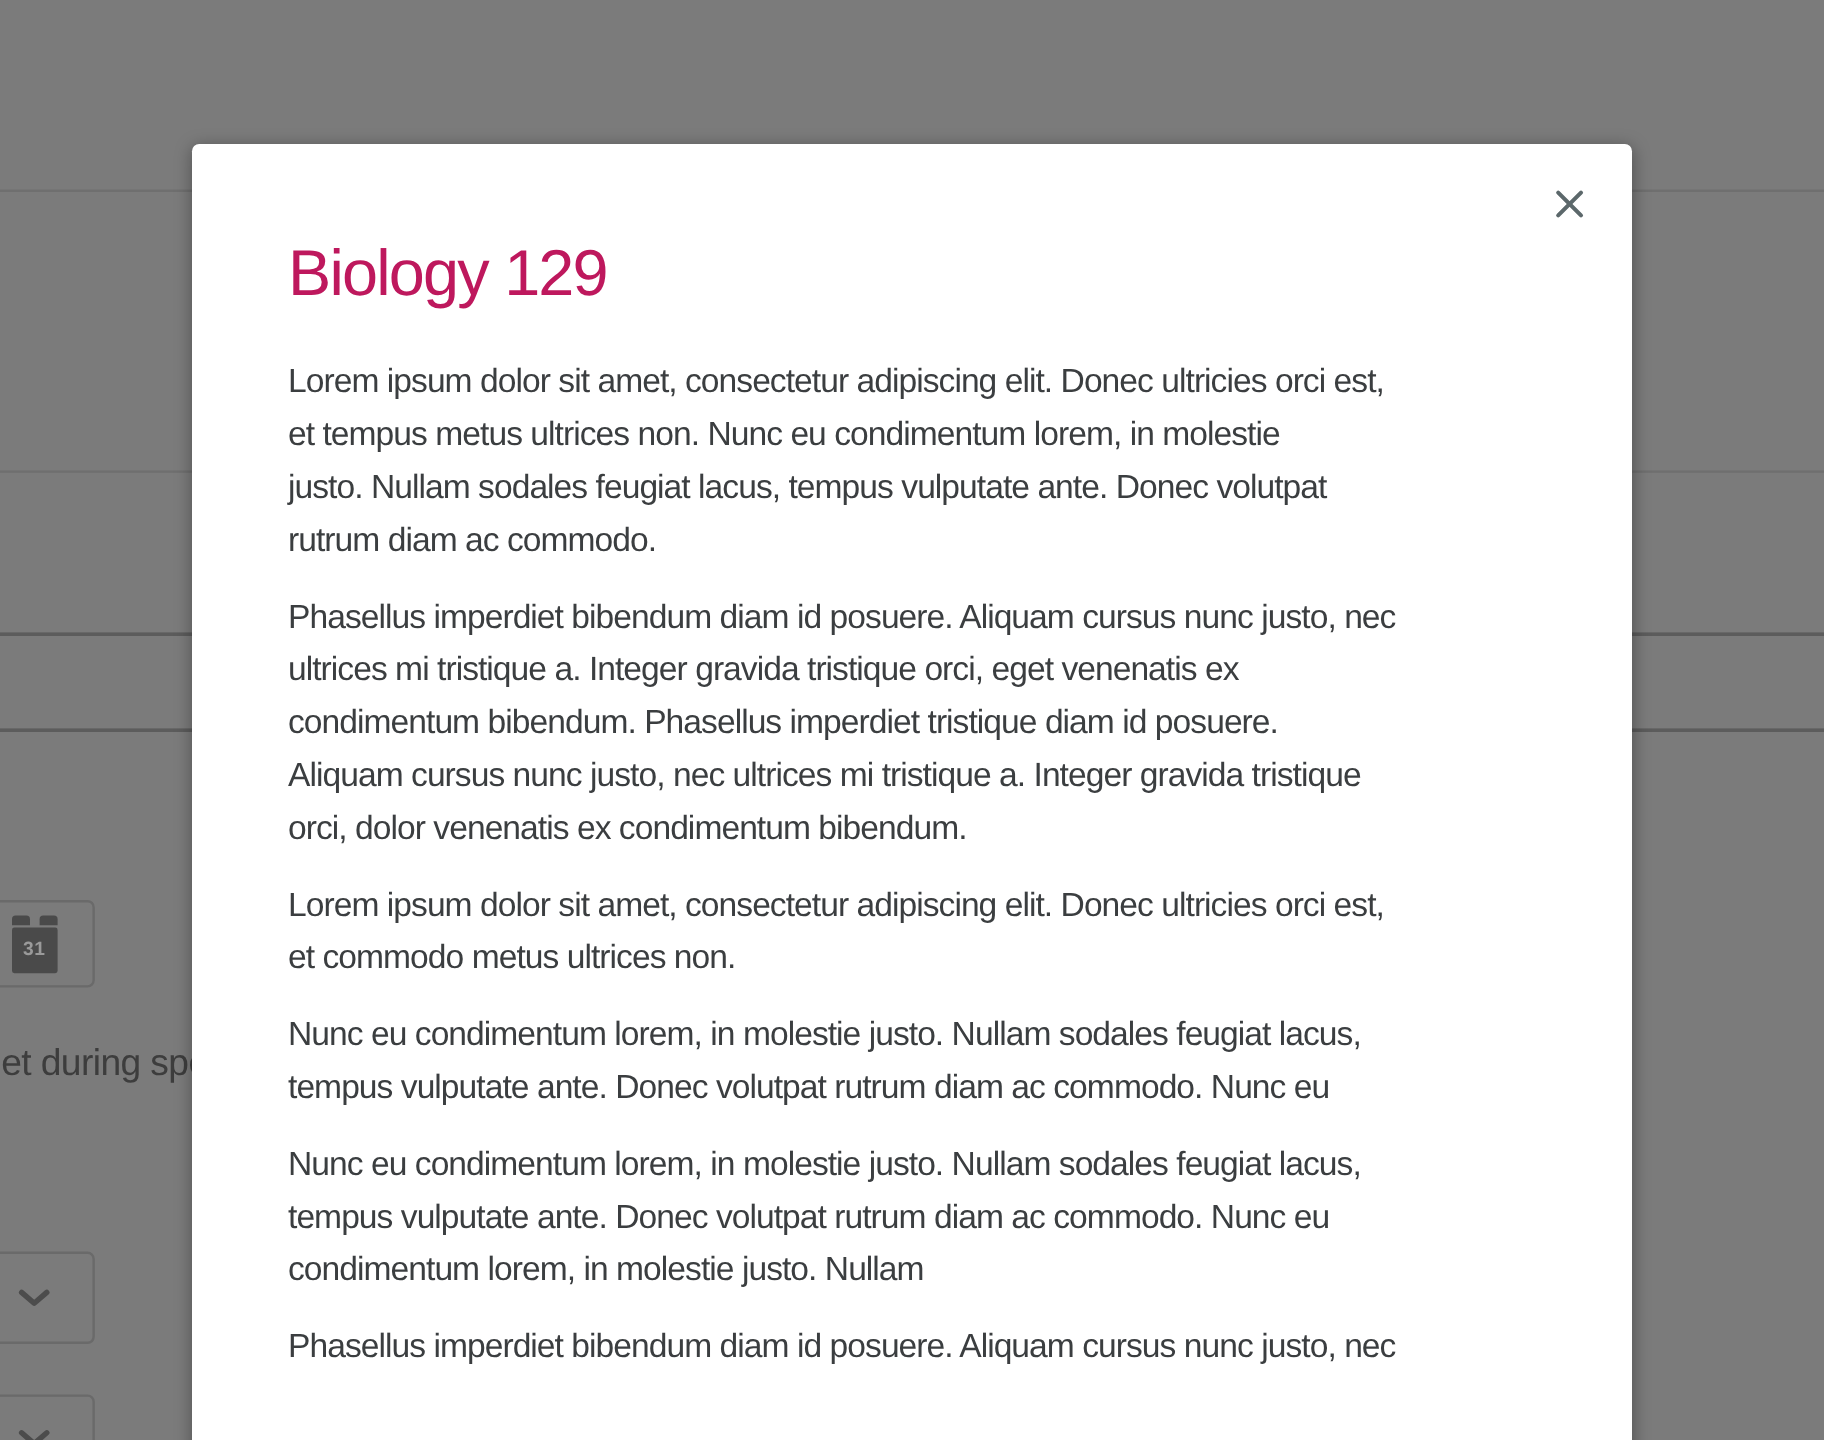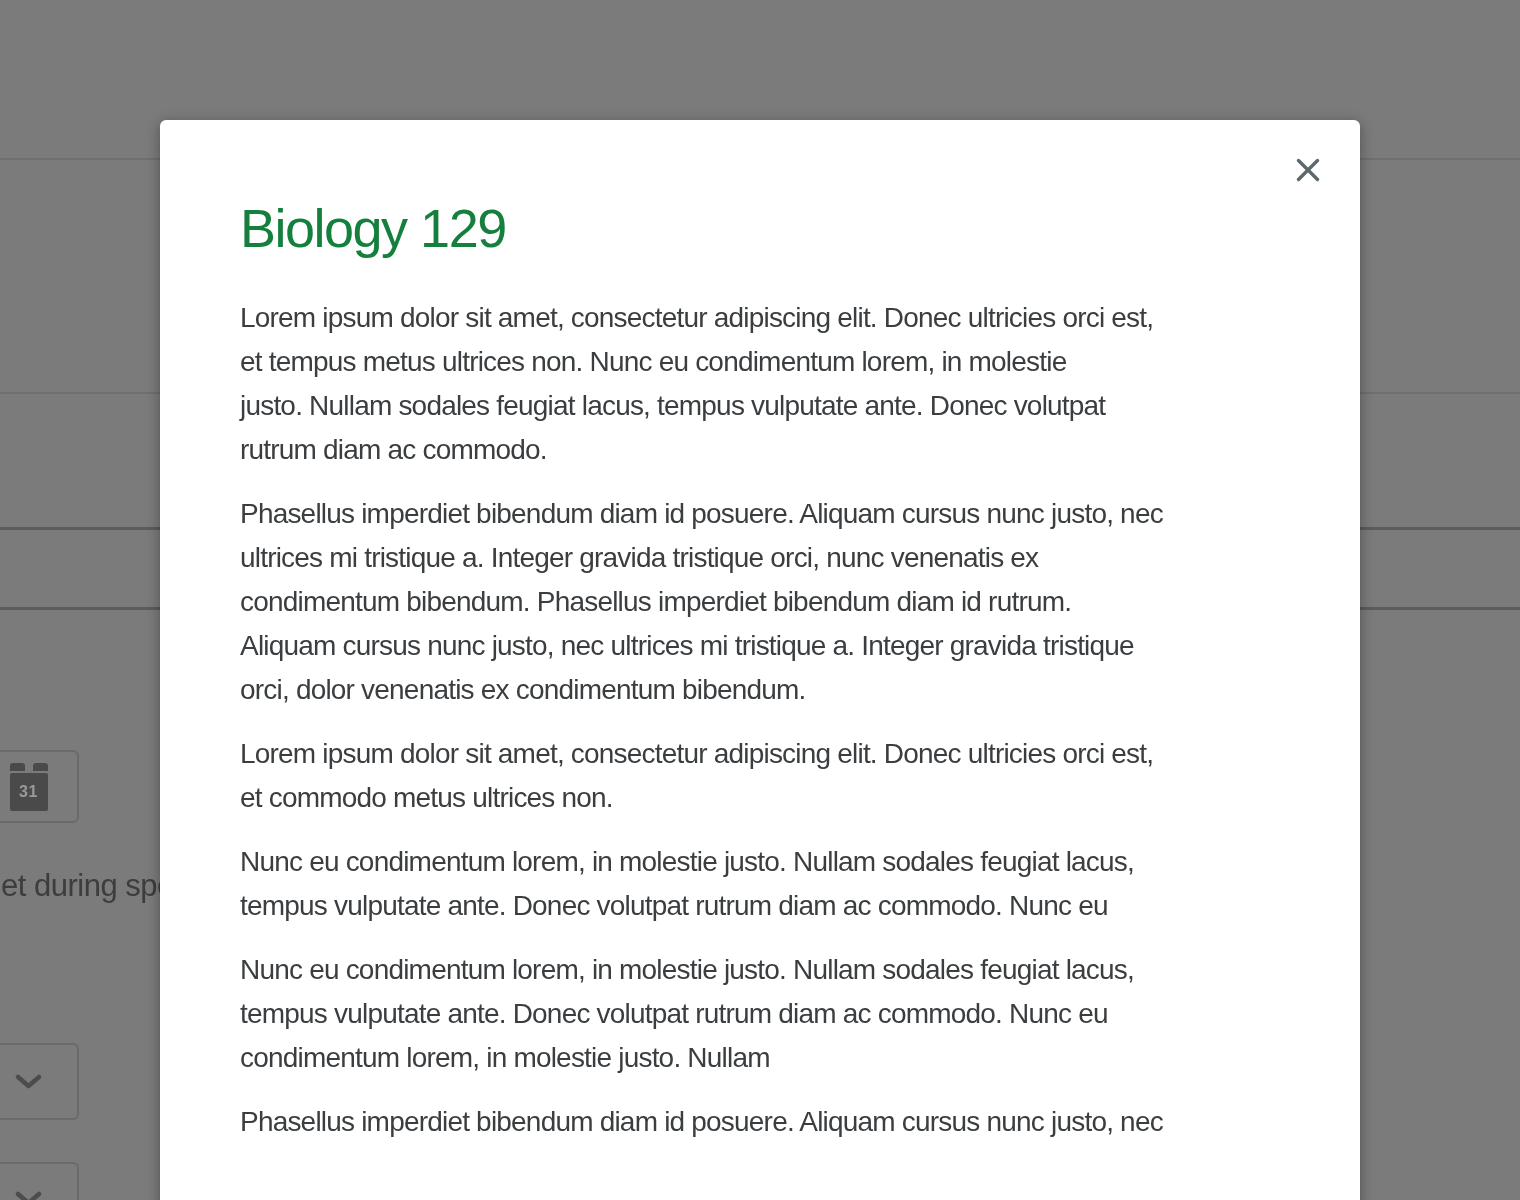--- a/index.html
+++ b/index.html
@@ -38,21 +38,21 @@
     background:#ffffff;border-radius:6px 6px 0 0;
     box-shadow:0 3px 14px rgba(0,0,0,0.35);
   }
   .modal-close{
     position:absolute;top:31px;left:1128px;width:40px;height:40px;
     background:transparent;border:none;padding:0;cursor:pointer;
     display:flex;align-items:center;justify-content:center;
   }
   .modal-title{
     position:absolute;left:80px;top:78px;margin:0;
-    font-size:54px;font-weight:400;color:#15803d;letter-spacing:-1.5px;
+    font-size:54px;font-weight:400;color:#be185d;letter-spacing:-1.5px;
     line-height:60px;white-space:nowrap;
   }
   .modal-body{
     position:absolute;left:80px;top:176px;width:1090px;
     color:#3b3e40;font-size:28px;letter-spacing:-0.8px;
   }
   .para{margin:0 0 20px 0;}
   .para .line{line-height:44px;height:44px;white-space:nowrap;}
 </style>
 </head>
@@ -110,22 +110,22 @@
 
   <div class="modal-body">
       <div class="para">
         <div class="line">Lorem ipsum dolor sit amet, consectetur adipiscing elit. Donec ultricies orci est,</div>
         <div class="line">et tempus metus ultrices non. Nunc eu condimentum lorem, in molestie</div>
         <div class="line">justo. Nullam sodales feugiat lacus, tempus vulputate ante. Donec volutpat</div>
         <div class="line">rutrum diam ac commodo.</div>
       </div>
       <div class="para">
         <div class="line">Phasellus imperdiet bibendum diam id posuere. Aliquam cursus nunc justo, nec</div>
-        <div class="line">ultrices mi tristique a. Integer gravida tristique orci, nunc venenatis ex</div>
-        <div class="line">condimentum bibendum. Phasellus imperdiet bibendum diam id rutrum.</div>
+        <div class="line">ultrices mi tristique a. Integer gravida tristique orci, eget venenatis ex</div>
+        <div class="line">condimentum bibendum. Phasellus imperdiet tristique diam id posuere.</div>
         <div class="line">Aliquam cursus nunc justo, nec ultrices mi tristique a. Integer gravida tristique</div>
         <div class="line">orci, dolor venenatis ex condimentum bibendum.</div>
       </div>
       <div class="para">
         <div class="line">Lorem ipsum dolor sit amet, consectetur adipiscing elit. Donec ultricies orci est,</div>
         <div class="line">et commodo metus ultrices non.</div>
       </div>
       <div class="para">
         <div class="line">Nunc eu condimentum lorem, in molestie justo. Nullam sodales feugiat lacus,</div>
         <div class="line">tempus vulputate ante. Donec volutpat rutrum diam ac commodo. Nunc eu</div>

